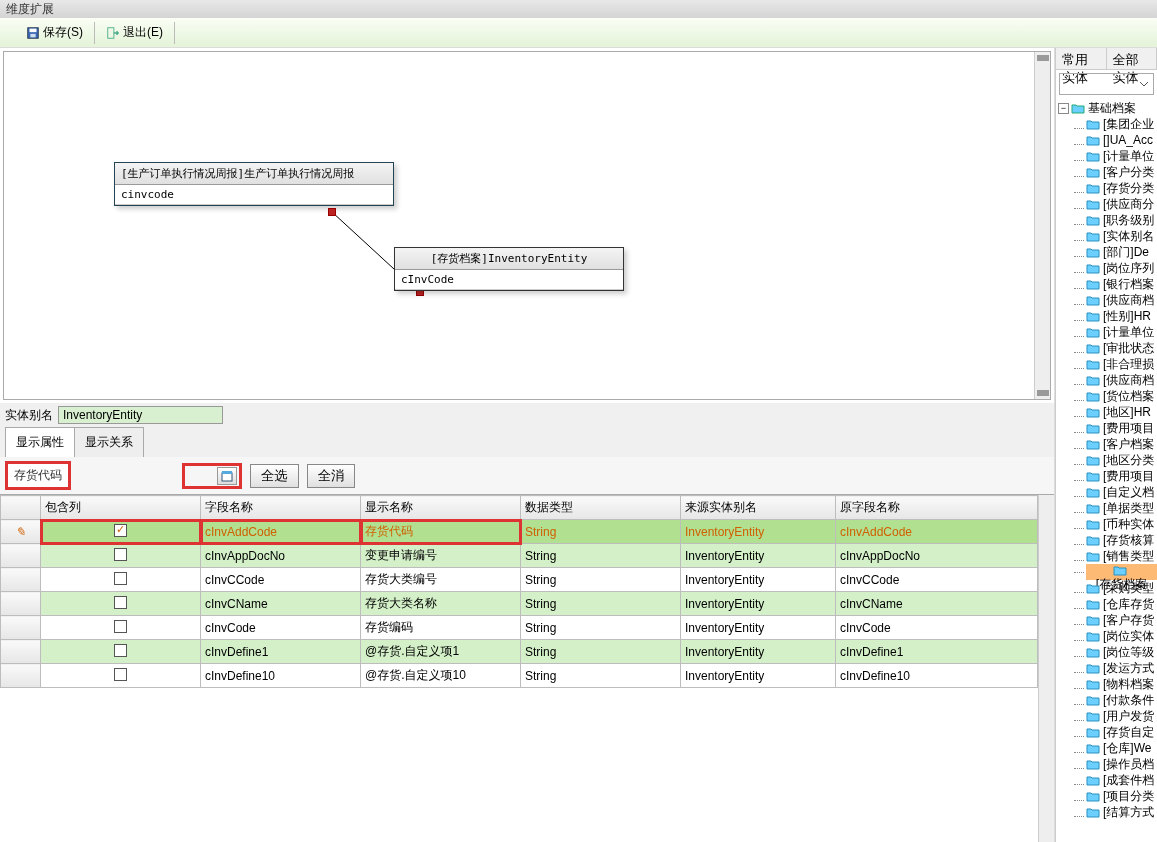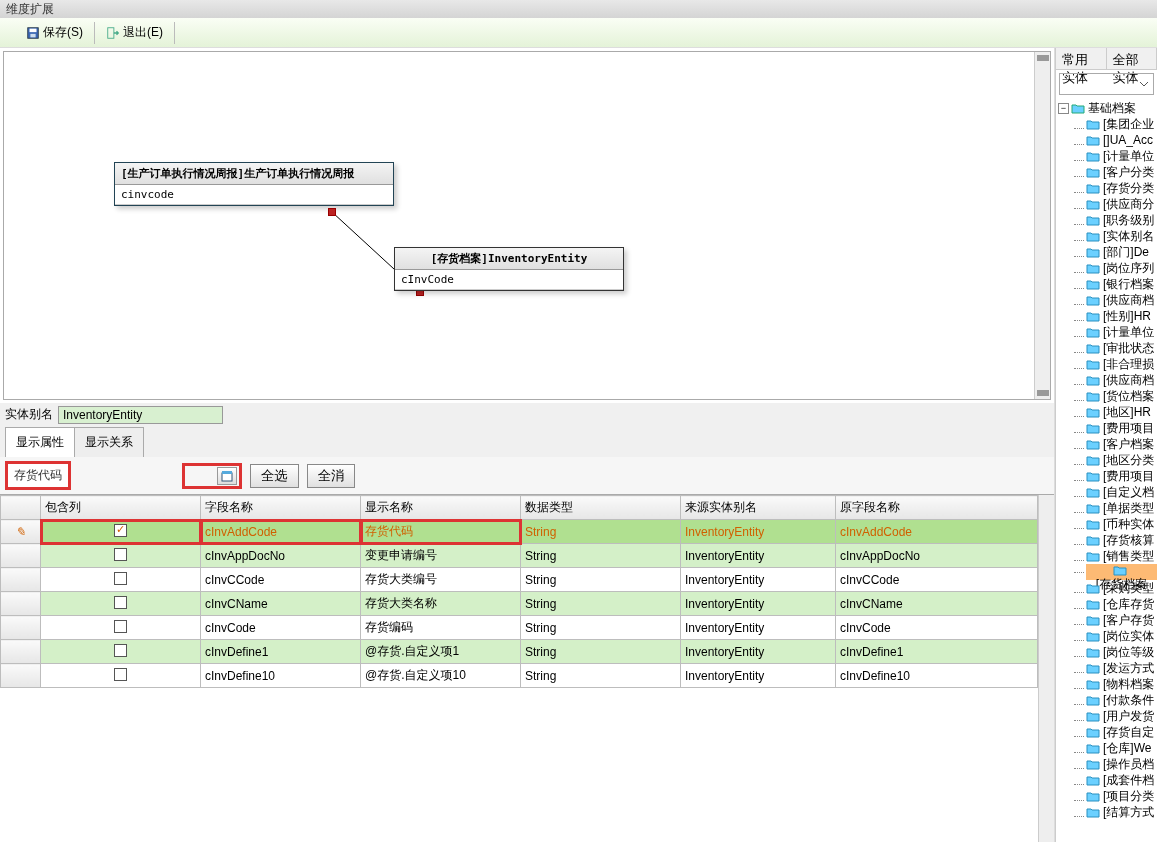--- a/index.html
+++ b/index.html
@@ -19,26 +19,26 @@
 .left-col { flex: 1; display: flex; flex-direction: column; border-right: 1px solid #ddd; min-width: 0; }
 
 .canvas-wrap { flex: 1; display: flex; min-height: 0; border: 1px solid #aaa; margin: 3px; position: relative; background: #fff; }
 .canvas { flex: 1; position: relative; overflow: hidden; }
 .vscroll { width: 16px; background: #eee; border-left: 1px solid #ccc; position: relative; }
 .vscroll .thumb { position: absolute; top: 3px; left: 2px; width: 12px; height: 6px; background: #999; }
 .vscroll .thumb2 { position: absolute; bottom: 3px; left: 2px; width: 12px; height: 6px; background: #999; }
 
 .ent-box { position: absolute; border: 1px solid #245; background: #fff; font-family: monospace, "SimSun"; font-size: 11px; box-shadow: 3px 3px 5px rgba(0,0,0,0.2); }
 .ent-box.sel { border: 1px solid #333; }
-.ent-title { background: linear-gradient(#f4f4f4,#e0e0e0); padding: 3px 6px; font-weight: bold; border-bottom: 1px solid #999; }
+.ent-title { background: linear-gradient(#f4f4f4,#e0e0e0); padding: 3px 6px; font-weight: normal; border-bottom: 1px solid #999; }
 .ent-row { padding: 3px 6px; border-bottom: 1px solid #ccc; }
 .handle { position: absolute; width: 8px; height: 8px; background: #b22; border: 1px solid #900; }
 svg.link { position: absolute; pointer-events: none; }
 
-.alias-bar { display: flex; align-items: flex-start; padding: 3px 5px; gap: 5px; background: #f0f0f0; }
+.alias-bar { display: flex; align-items: center; padding: 3px 5px; gap: 5px; background: #f0f0f0; }
 .alias-bar input { background: #d8f0d0; border: 1px solid #999; padding: 1px 4px; width: 165px; font-size: 12px; font-family: inherit; }
 
 .tabs-row { display: flex; padding: 0 5px; background: #f0f0f0; }
 .tab { padding: 6px 10px; border: 1px solid #aaa; background: #eee; cursor: pointer; border-bottom: none; margin-right: -1px; }
 .tab.active { background: #fff; }
 
 .filter-row { display: flex; align-items: center; padding: 4px 5px; gap: 8px; background: #f6f6f6; }
 .filter-row .fbox1 { border: 3px solid #d33; padding: 3px 6px; color: #333; background: #fff; }
 .filter-row .fbox2 { border: 3px solid #d33; padding: 0 2px; display: flex; align-items: center; height: 26px; width: 60px; justify-content: flex-end; }
 .filter-row .fbox2 .lkbtn { width: 20px; height: 18px; border: 1px solid #999; background: linear-gradient(#fff,#ddd); display: flex; align-items: center; justify-content: center; font-size: 10px; cursor: pointer;}

